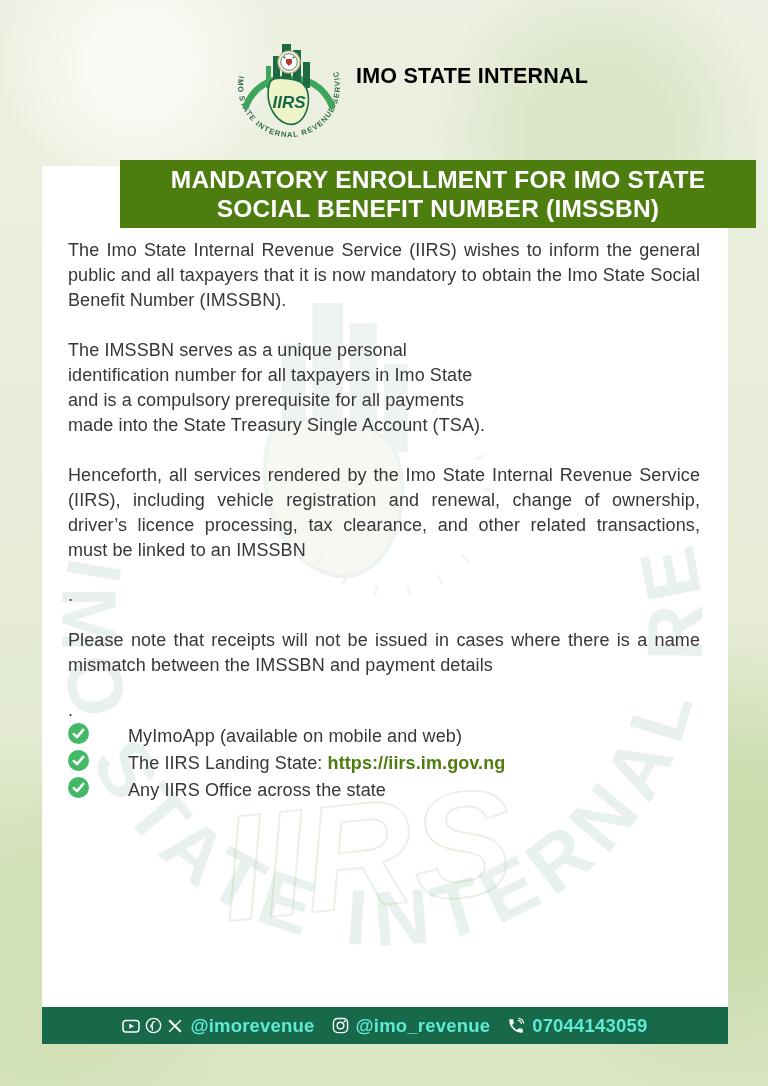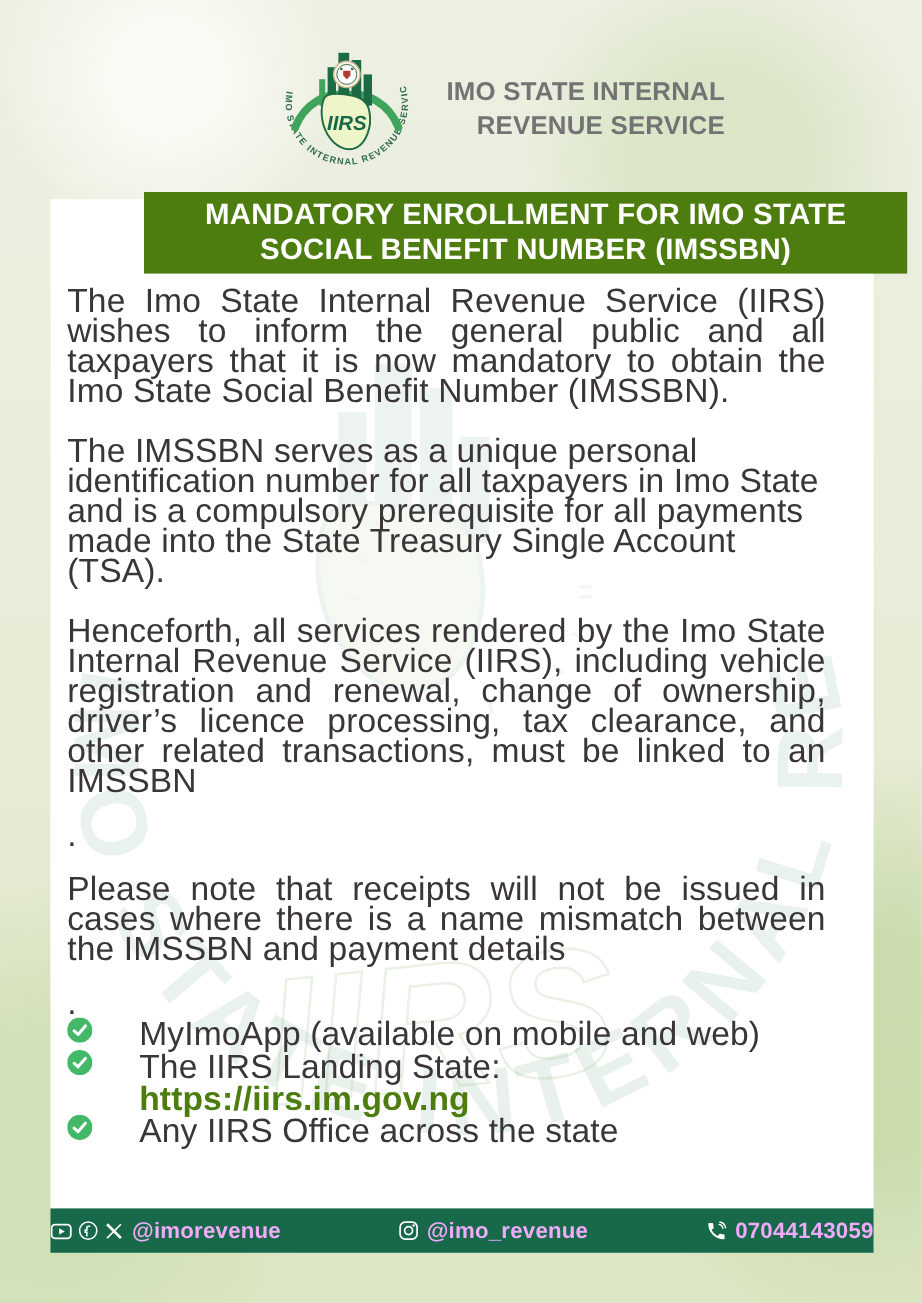--- a/index.html
+++ b/index.html
@@ -13,63 +13,63 @@
       radial-gradient(circle at 78% 12%, rgba(215,228,195,.8) 0 70px, rgba(215,228,195,0) 170px),
       radial-gradient(circle at 94% 80%, rgba(197,216,165,.8) 0 90px, rgba(197,216,165,0) 240px),
       radial-gradient(circle at 6% 88%, rgba(206,222,178,.8) 0 90px, rgba(206,222,178,0) 220px),
       linear-gradient(180deg, #edf0e2 0%, #e6ecd6 55%, #dbe6c4 100%);
     overflow:hidden;
   }
 
   
   .logo-wrap { position:absolute; left:226px; top:32px; width:126px; height:120px; }
   .org-title {
-    position:absolute; left:372px; top:62px;
+    position:absolute; left:356px; top:62px;
     font-weight:bold; font-size:21.5px; line-height:29px;
-    letter-spacing:.2px; color:#737373;text-align:right;
+    letter-spacing:.2px; color:#000000;
   }
 
   
   .panel {
     position:absolute; left:42px; top:166px; width:686px; height:878px;
     background:#ffffff;
   }
   .watermark { position:absolute; left:0; top:0; width:686px; height:878px; pointer-events:none; }
 
   
   .banner {
     position:absolute; left:78px; top:-6px; width:636px; min-height:67px;
     background:#4d7c0f; color:#ffffff;
     display:flex; align-items:center; justify-content:center;
     text-align:center; font-weight:bold; font-size:24.5px; line-height:29px;
     padding:5px 30px; letter-spacing:.2px;
   }
 
   
   .content {
-    position:absolute; left:14px; top:72px; width:632px;
-    color:#3a3538; font-size:28px; line-height:25px; letter-spacing:.1px;
+    position:absolute; left:26px; top:72px; width:632px;
+    color:#3a3538; font-size:18px; line-height:25px; letter-spacing:.1px;
   }
   .content p { margin:0 0 25px 0; }
   .content p.j   { text-align:justify; }
   .content p.pre { white-space:pre-line; }
   .content p.tight { margin-bottom:0;margin-top:20px; }
   .content p.last { margin-bottom:18px; }
 
   
   .channels { list-style:none; }
   .channels li { display:flex; align-items:flex-start; line-height:27px;gap:30px; }
   .check { width:21px; height:21px; margin-right:9px; flex:0 0 auto; }
   .channels .link { font-weight:bold; color:#4d7c0f; }
 
   
   .footerbar {
     position:absolute; left:0; right:0; bottom:0; height:37px;
-    background:#17694a; color:#f0abfc;
-    display:flex; align-items:center; justify-content:space-between; 
+    background:#17694a; color:#5eead4;
+    display:flex; align-items:center; justify-content:center; gap:17px;
     font-weight:bold; font-size:18.5px; letter-spacing:.2px;
   }
   .fgroup { display:flex; align-items:center; gap:7px; }
   .fgroup .ico { display:flex; align-items:center; }
   .icons3 { display:flex; align-items:center; gap:5px; }
 </style>
 </head>
 <body>
 
 <div class="logo-wrap">
@@ -102,21 +102,20 @@
       <circle cx="63" cy="30" r="8.3" fill="#ffffff" stroke="#2e6b4d" stroke-width="0.8"></circle>
       <path d="M60,27 h6 v4 l-3,3 -3,-3 Z" fill="#b03b2e"></path>
       <circle cx="58.5" cy="25.5" r="1.1" fill="#2e6b4d"></circle>
       <circle cx="67.5" cy="25.5" r="1.1" fill="#2e6b4d"></circle>
     </g>
   </svg>
 </div>
 
 <div class="org-title">
   <div>IMO STATE INTERNAL</div>
-  <div>REVENUE SERVICE</div>
 </div>
 
 <div class="panel">
 
   <svg class="watermark" viewBox="0 0 686 878">
     <defs>
         <path id="wring" d="M 30,380 A 320,320 0 1 0 650,380" fill="none"></path>
       </defs>
     <g opacity="0.10">
       <text font-size="78" font-weight="bold" fill="#2f7d4f" letter-spacing="10">

